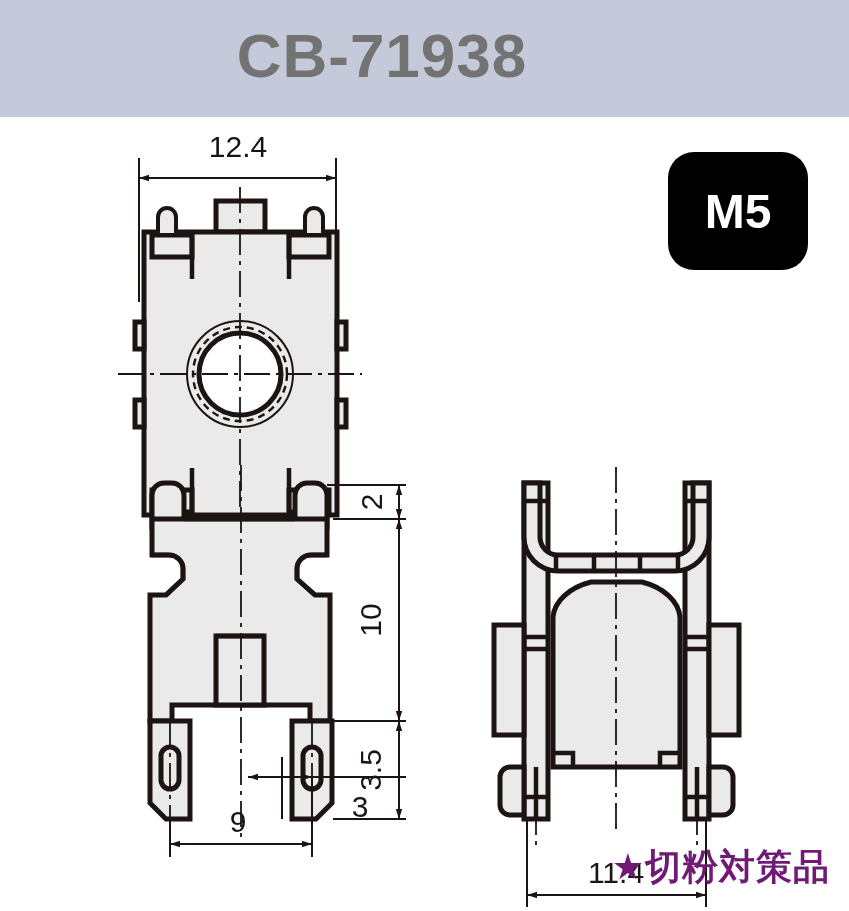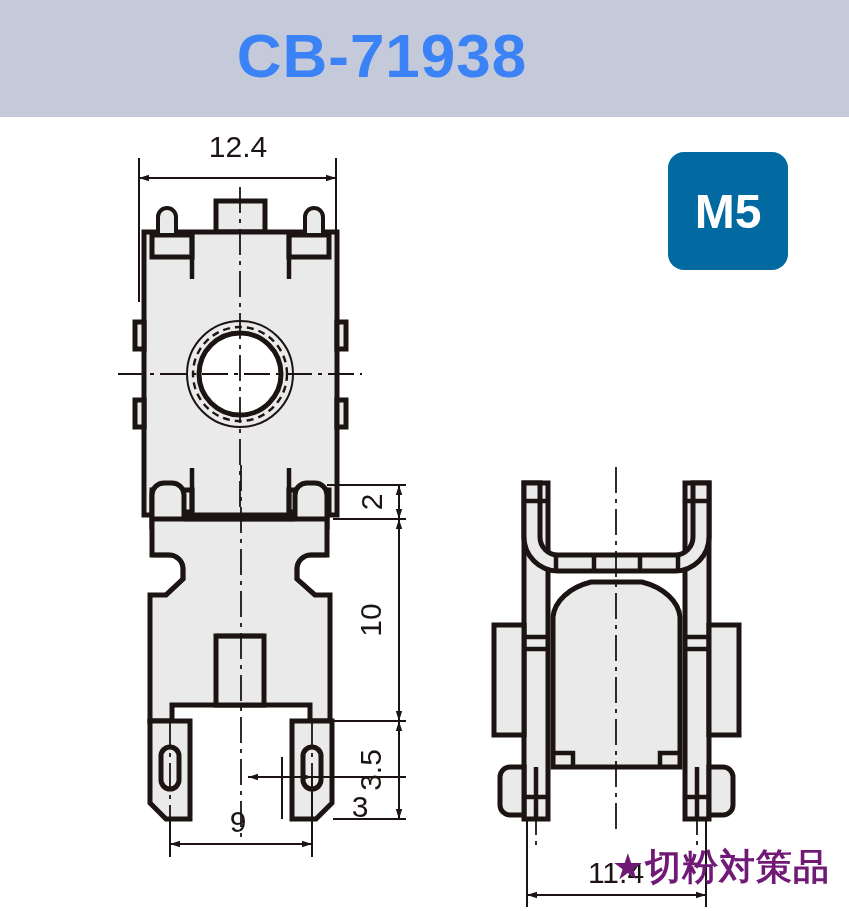--- a/index.html
+++ b/index.html
@@ -32,33 +32,33 @@
   }
   #page-title {
     position: absolute;
     left: 0;
     top: 14px;
     width: 764px;
     text-align: center;
     font-size: 62px;
     font-weight: bold;
     letter-spacing: 1px;
-    color: #3b82f6;
+    color: #737373;
     font-family: "Liberation Sans", sans-serif;
     line-height: 84px;
   }
   
   #thread-badge {
     position: absolute;
     left: 668px;
     top: 152px;
-    width: 120px;
+    width: 140px;
     height: 118px;
-    background: #0369a1;
-    border-radius: 16px;
+    background: #000000;
+    border-radius: 26px;
     display: flex;
     align-items: center;
     justify-content: center;
   }
   #thread-badge-label {
     color: #ffffff;
     font-size: 48px;
     font-weight: bold;
     font-family: "Liberation Sans", sans-serif;
     letter-spacing: 0px;

